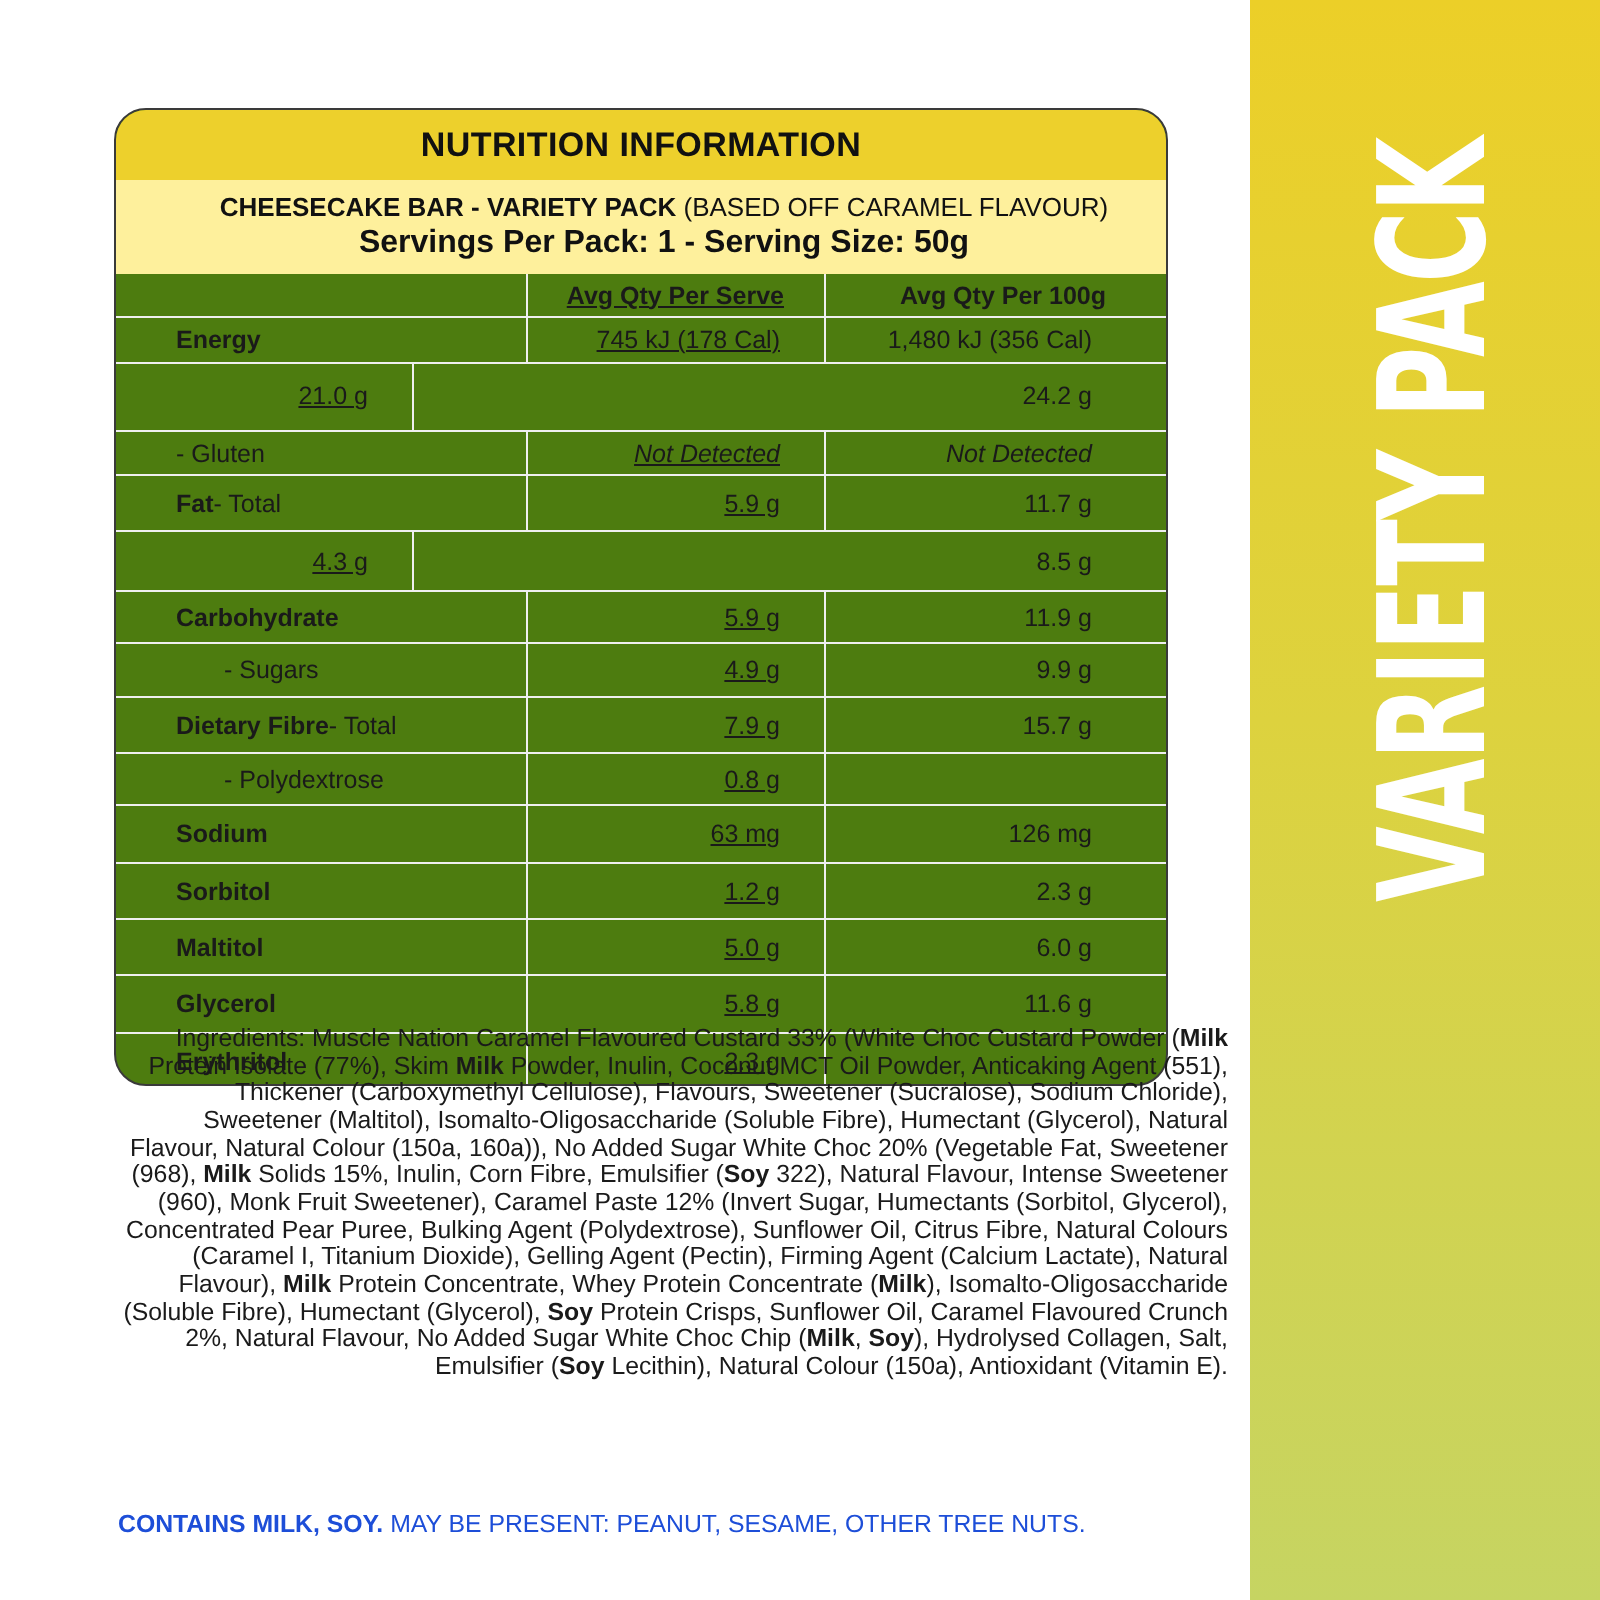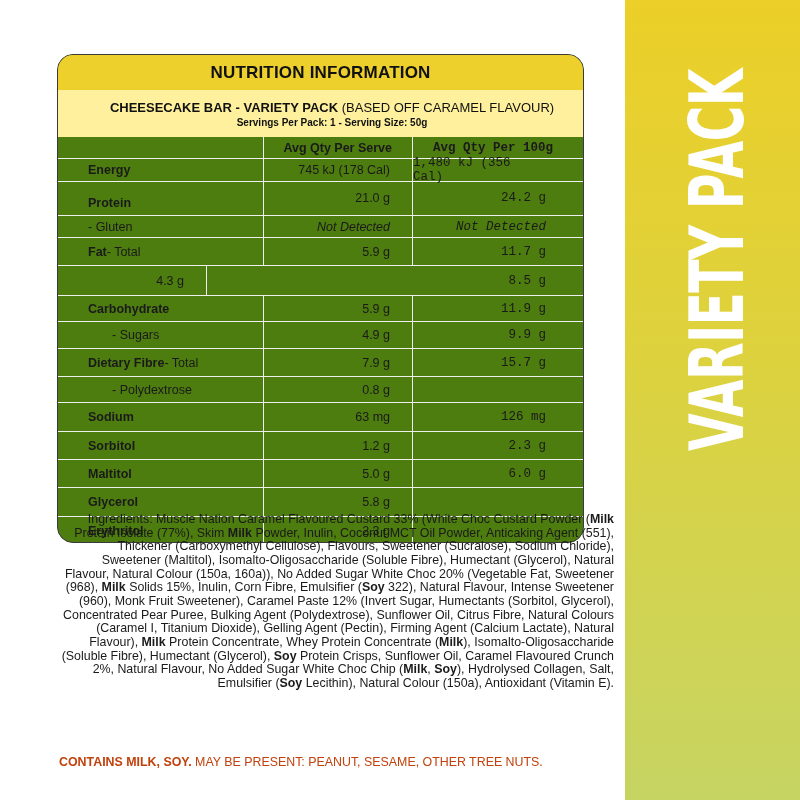--- a/index.html
+++ b/index.html
@@ -33,47 +33,47 @@
       height: 35px; background: #EDD02C;
       display: flex; align-items: center; justify-content: center;
       font-weight: 700; font-size: 17px; letter-spacing: 0.2px; color: #111;
     }
     .card-sub {
       height: 47px; background: #FEF09C;
       display: flex; flex-direction: column; align-items: center; justify-content: center; padding-left: 23px;
     }
     .product-line { font-size: 13px; color: #111; white-space: nowrap; }
     .product-line b { font-weight: 700; }
-    .serving-line { font-size: 10px; font-weight: 700; margin-top: 2px; color: #111; }
+    .serving-line { font-size: 16px; font-weight: 700; margin-top: 2px; color: #111; }
 
     .ntable { position: relative; }
     .nrow {
       display: flex; border-bottom: 1px solid #EFEFEF; font-size: 12.5px;
     }
     .nrow:last-child { border-bottom: none; }
     .c-label { width: 206px; padding-left: 30px; display: flex; align-items: center; border-right: 1px solid #EFEFEF; }
-    .c-serve { width: 149px; padding-right: 22px; display: flex; align-items: center; justify-content: flex-end; border-right: 1px solid #EFEFEF; }
-    .c-100 { flex: 1; padding-right: 37px; display: flex; align-items: center; justify-content: flex-end; font-family: Liberation Mono, monospace; }
+    .c-serve { width: 149px; padding-right: 22px; display: flex; align-items: center; justify-content: flex-end; border-right: 1px solid #EFEFEF; text-decoration: underline; }
+    .c-100 { flex: 1; padding-right: 37px; display: flex; align-items: center; justify-content: flex-end; }
     .nrow.head .c-serve, .nrow.head .c-100 { font-weight: 700; font-size: 12.5px; }
     .nrow.head .c-serve { padding-right: 20px; }
     .nrow.head .c-100 { padding-right: 30px; }
     .lbl-bold { font-weight: 700; }
     .indent { padding-left: 24px; }
     .italic { font-style: italic; }
     .top-align { align-items: flex-start; padding-top: 5px; }
     .bot-align { align-items: flex-end; padding-bottom: 5px; }
 
     .ingredients {
       position: absolute; left: 59px; top: 513px; width: 555px;
       font-size: 12.4px; line-height: 13.65px; color: #1a1a1a; text-align: right;
     }
     .ingredients b { font-weight: 700; }
     .allergens {
       position: absolute; left: 59px; top: 755px; width: 560px;
-      font-size: 12.4px; color: #c2410c; white-space: nowrap;
+      font-size: 12.4px; color: #1d4ed8; white-space: nowrap;
     }
     .allergens b { font-weight: 700; }
   </style>
 </head>
 <body>
 
 <div class="side-panel"></div>
 <div class="side-title"><span>VARIETY PACK</span></div>
 
 <div class="card">
@@ -90,24 +90,20 @@
     </div>
     <div class="nrow" style="height:23px">
       <div class="c-label">
           <span class="lbl-bold">Energy</span>
           <span></span>
         </div>
       <div class="c-serve">745 kJ (178 Cal)</div>
       <div class="c-100">1,480 kJ (356 Cal)</div>
     </div>
     <div class="nrow" style="height:34px">
-      <div class="c-label bot-align">
-          <span class="lbl-bold">Protein</span>
-          <span></span>
-        </div>
       <div class="c-serve top-align" style="padding-top:9px">21.0 g</div>
       <div class="c-100 top-align" style="padding-top:9px">24.2 g</div>
     </div>
     <div class="nrow" style="height:22px">
       <div class="c-label">
           <span class="lbl-bold"></span>
           <span>- Gluten</span>
         </div>
       <div class="c-serve italic">Not Detected</div>
       <div class="c-100 italic">Not Detected</div>
@@ -176,20 +172,21 @@
         </div>
       <div class="c-serve">5.0 g</div>
       <div class="c-100">6.0 g</div>
     </div>
     <div class="nrow" style="height:29px">
       <div class="c-label">
           <span class="lbl-bold">Glycerol</span>
           <span></span>
         </div>
       <div class="c-serve">5.8 g</div>
+      <div class="c-100">11.6 g</div>
     </div>
     <div class="nrow" style="height:27px">
       <div class="c-label">
           <span class="lbl-bold">Erythritol</span>
           <span></span>
         </div>
       <div class="c-serve">2.3 g</div>
     </div>
   </div>
 </div>

